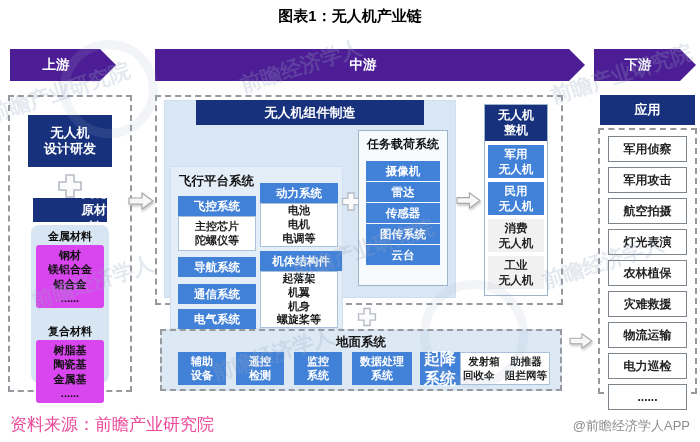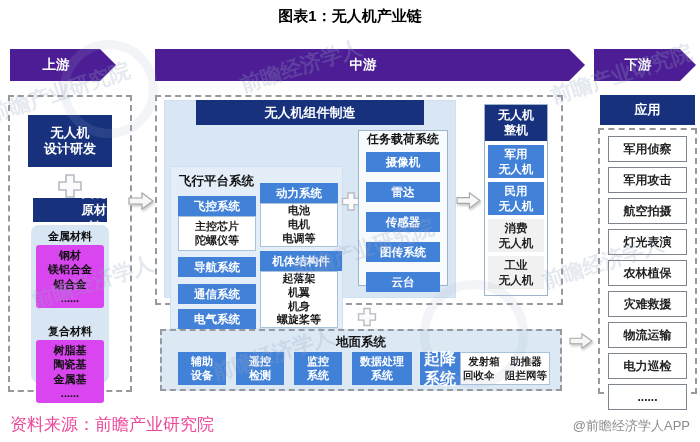--- a/index.html
+++ b/index.html
@@ -111,21 +111,21 @@
   </div>
 
   <span class="abs" style="left:341px;top:191px;">
     <svg width="20" height="21" viewBox="0 0 26 26">
         <path d="M9 2h8v7h7v8h-7v7H9v-7H2V9h7z" fill="#fbfbfb" stroke="#b6bcc4" stroke-width="1.8"></path>
       </svg>
   </span>
 
   <div class="abs panel-payload flexcol" style="left:358px;top:130px;width:90px;height:156px;">
     <div class="ctr sec-title" style="height:26px;font-size:12px;">任务载荷系统</div>
-    <div class="flexcol" style="gap:10px;padding:4px 7px;">
+    <div class="flexcol" style="gap:1px;padding:4px 7px;">
       <div class="blue-btn ctr" style="height:20px;flex:none;">摄像机</div>
       <div class="blue-btn ctr" style="height:20px;flex:none;">雷达</div>
       <div class="blue-btn ctr" style="height:20px;flex:none;">传感器</div>
       <div class="blue-btn ctr" style="height:20px;flex:none;">图传系统</div>
       <div class="blue-btn ctr" style="height:20px;flex:none;">云台</div>
     </div>
   </div>
 
   <span class="abs flow-icon" style="left:455px;top:190px;">
     <svg width="27" height="21" viewBox="0 0 28 22">

